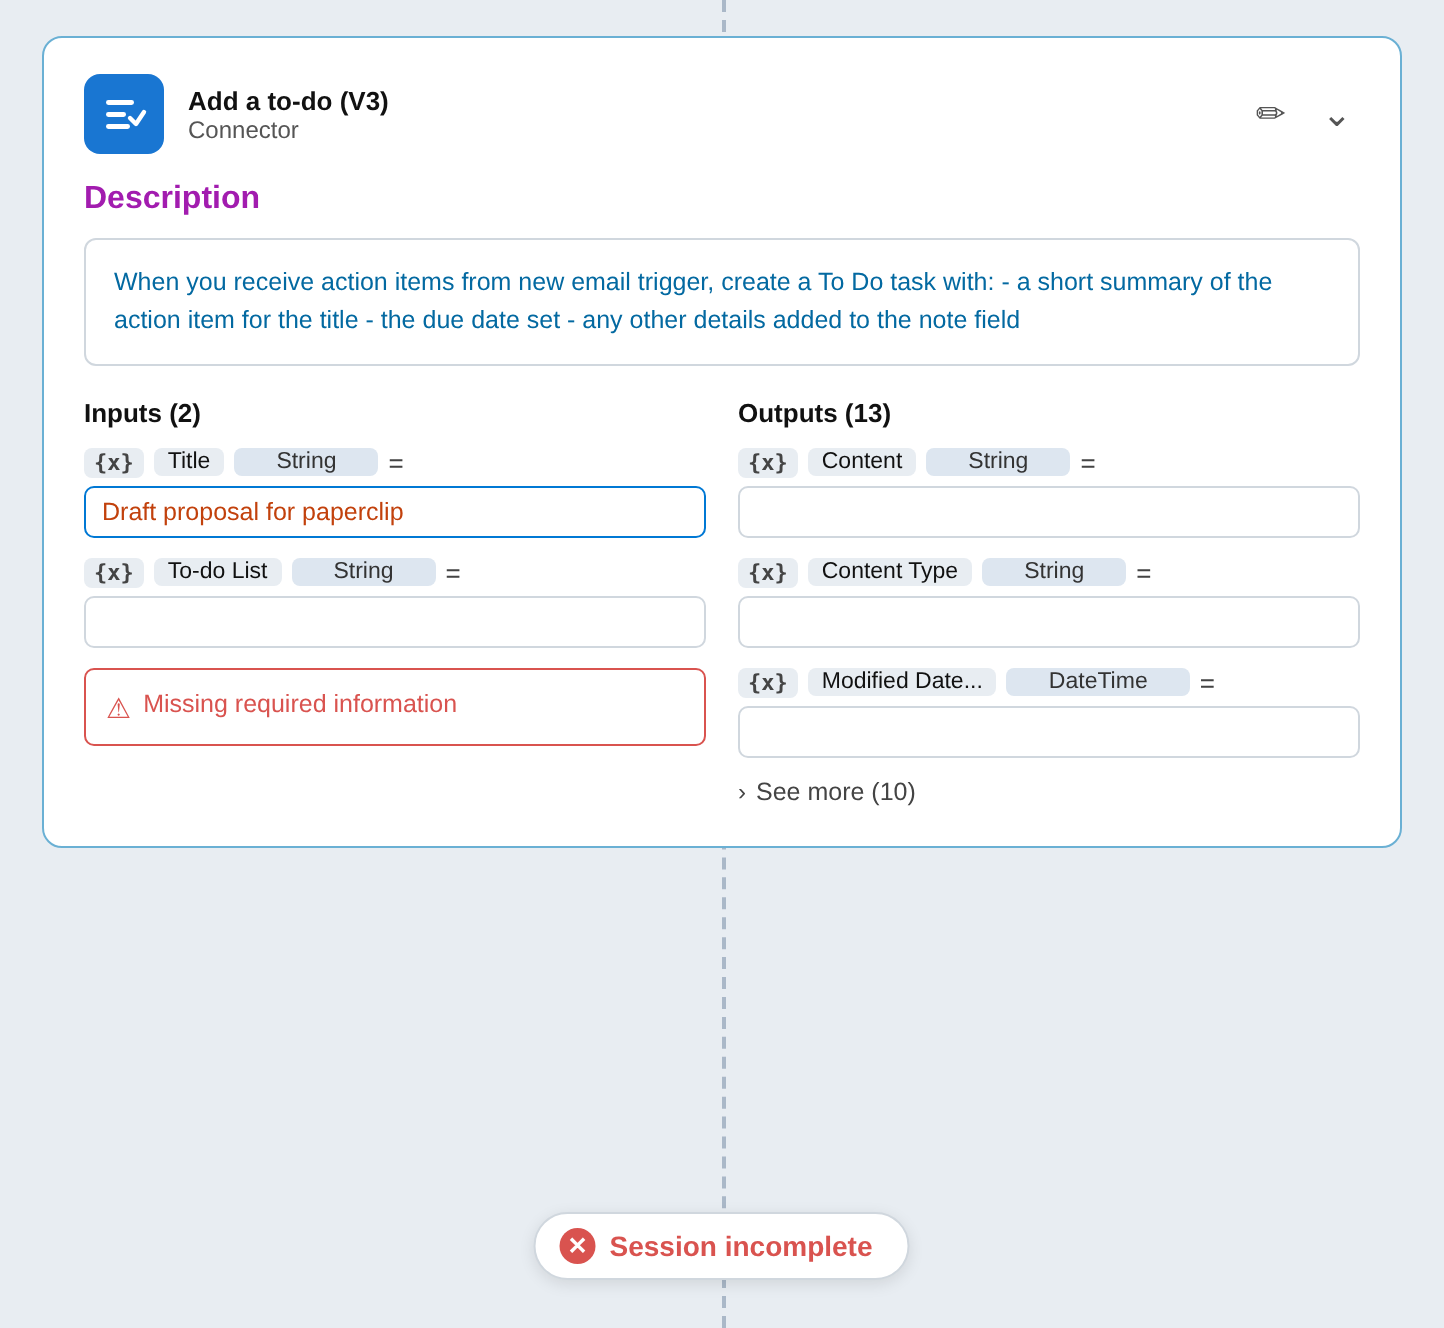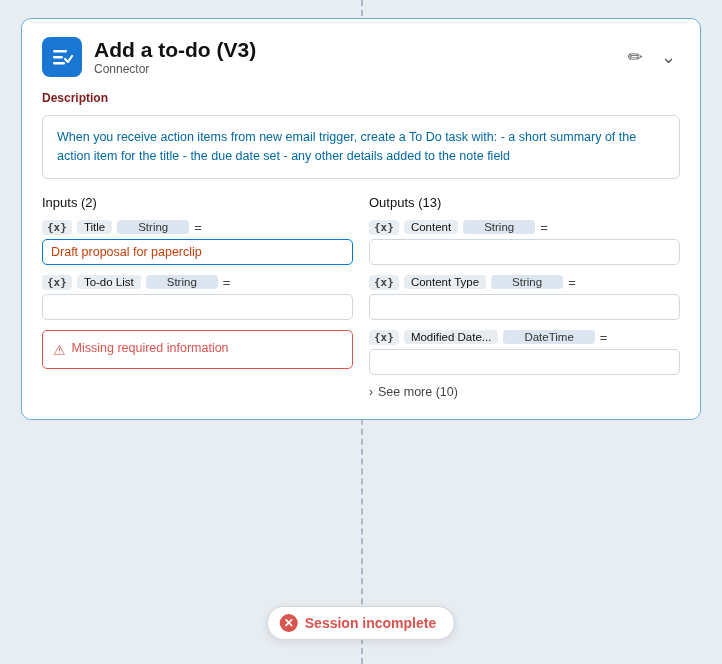--- a/index.html
+++ b/index.html
@@ -60,21 +60,21 @@
       display: flex;
       align-items: center;
       justify-content: center;
     }
     .connector-icon svg {
       width: 24px;
       height: 24px;
     }
     .header-titles {}
     .header-title {
-      font-size: 21px;
+      font-size: 13px;
       font-weight: 600;
       color: #111;
     }
     .header-subtitle {
       font-size: 12px;
       color: #555;
     }
     .header-actions {
       display: flex;
       gap: 10px;
@@ -82,44 +82,44 @@
     }
     .icon-btn {
       background: none;
       border: none;
       cursor: pointer;
       color: #555;
       font-size: 18px;
       padding: 2px 4px;
     }
     .section-label {
-      font-size: 12px;
+      font-size: 16px;
       font-weight: 600;
-      color: #7f1d1d;
+      color: #a21caf;
       margin-bottom: 10px;
     }
     .description-box {
       border: 1px solid #d0d7de;
       border-radius: 6px;
       padding: 12px 14px;
       font-size: 12.5px;
       color: #0369a1;
       line-height: 1.5;
       margin-bottom: 16px;
     }
     .io-row {
       display: flex;
       gap: 16px;
     }
     .io-col {
       flex: 1;
     }
     .io-section-title {
       font-size: 13px;
-      font-weight: 400;
+      font-weight: 700;
       color: #111;
       margin-bottom: 10px;
     }
     .field-group {
       margin-bottom: 10px;
     }
     .field-tag-row {
       display: flex;
       align-items: center;
       gap: 5px;

